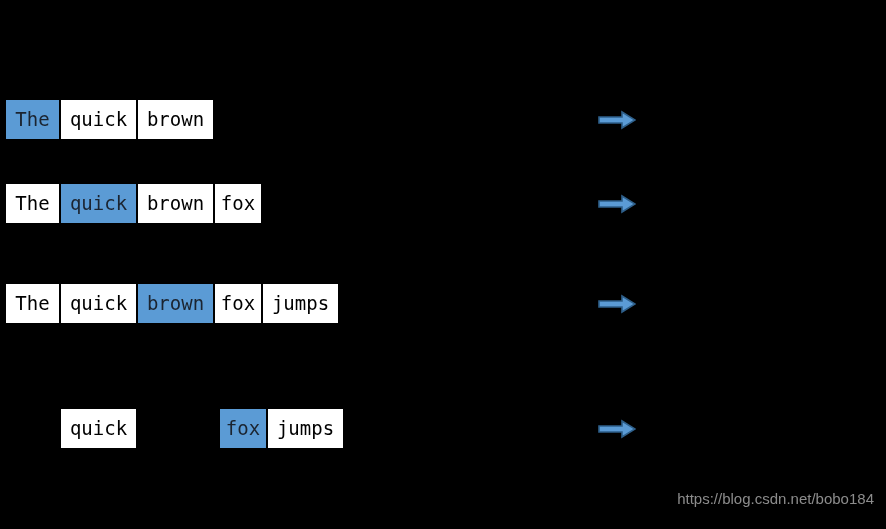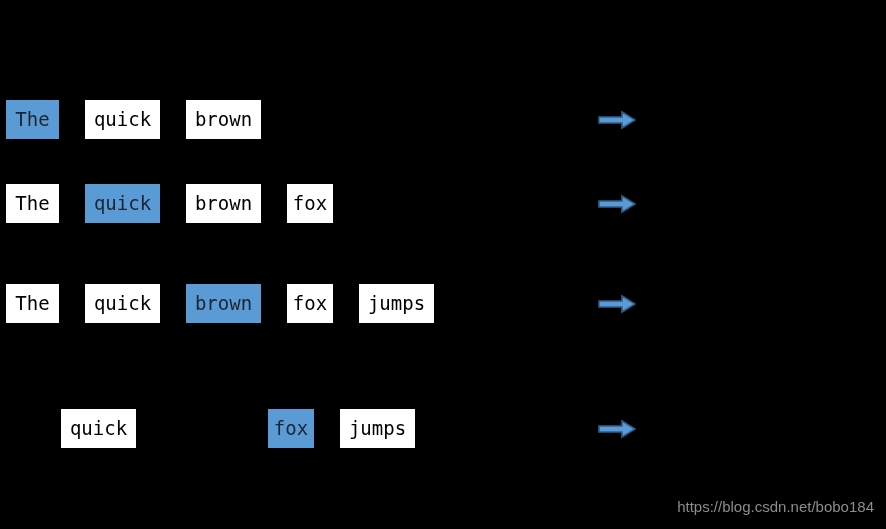--- a/index.html
+++ b/index.html
@@ -21,21 +21,20 @@
     width: 886px;
     height: 529px;
   }
 
   
   .row {
     position: absolute;
     height: 41px;
     display: flex;
     align-items: flex-end;
-    gap: 24px;
   }
 
   .token {
     box-sizing: border-box;
     background: #ffffff;
     border: 1px solid #000000;
     color: #000000;
     font-family: "DejaVu Sans Mono", "Liberation Mono", monospace;
     font-size: 19px;
     line-height: 39px;
@@ -59,21 +58,21 @@
     position: absolute;
     width: 38px;
     height: 20px;
   }
   .arrow svg { display: block; }
 
   
   .watermark {
     position: absolute;
     right: 12px;
-    bottom: 14px;
+    bottom: 22px;
     color: #8c8c8c;
     font-family: "Liberation Sans", sans-serif;
     font-size: 15px;
     white-space: nowrap;
   }
 </style>
 </head>
 <body>
 
 <div class="stage">

